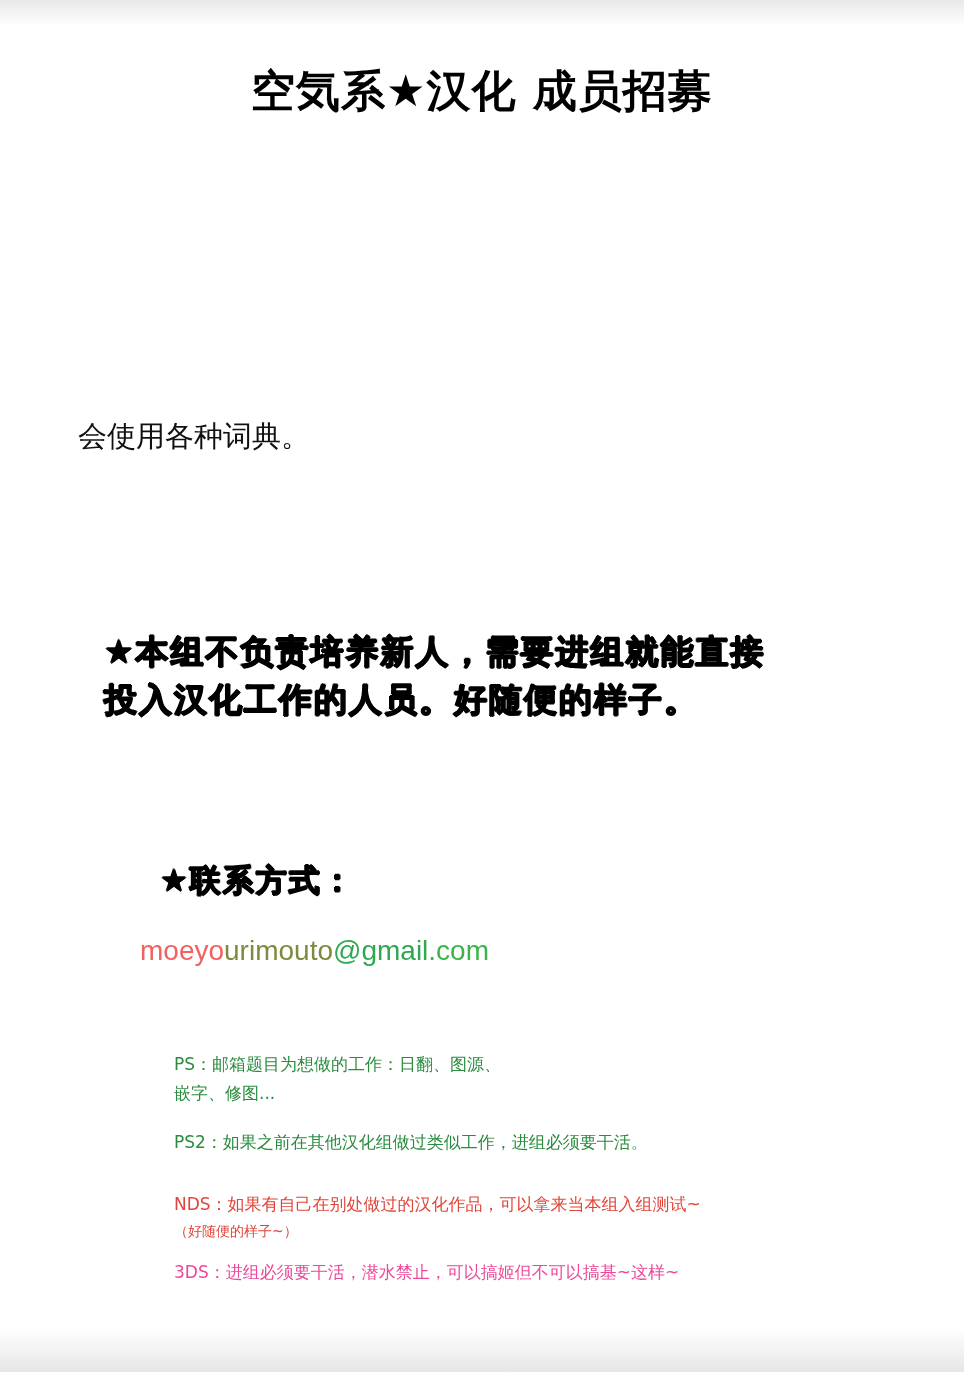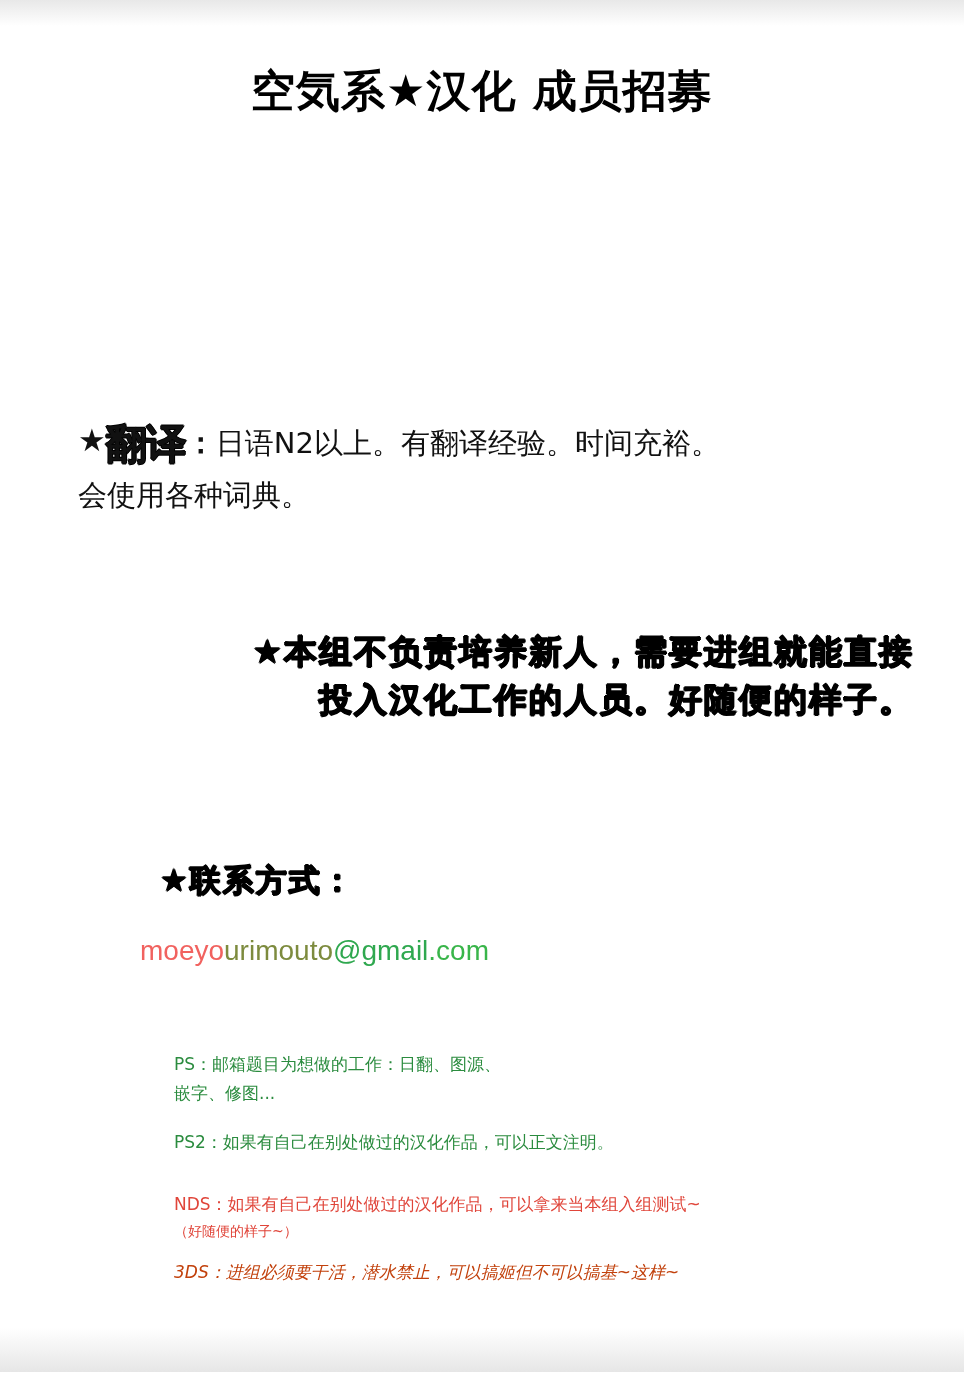--- a/index.html
+++ b/index.html
@@ -70,21 +70,20 @@
   }
 
   .sec-body {
     font-size: 29px;
   }
 
   #sec-notice {
     left: 104px;
     top: 628px;
     width: 810px;
-    text-align: right;
   }
 
   .notice-line {
     font-size: 33px;
     font-weight: bold;
     line-height: 1.45;
     letter-spacing: 2px;
     font-family: "DejaVu Sans", "Liberation Sans", sans-serif;
     text-shadow: 1px 0 0 #000, -1px 0 0 #000, 0 1px 0 #000, 0 -1px 0 #000;
   }
@@ -119,21 +118,21 @@
     width: 740px;
     font-size: 17px;
     line-height: 1.7;
     font-family: "DejaVu Sans", "Liberation Sans", sans-serif;
   }
   #ps1 { top: 1050px; color: #2b8c3f; }
   #ps1 .cont { display: block; }
   #ps2 { top: 1128px; color: #2b8c3f; }
   #nds { top: 1190px; color: #e0453a; }
   #nds .sub { display: block; font-size: 14px; margin-top: 1px; }
-  #ds3 { top: 1258px; color: #c2410c; font-style: italic; }
+  #ds3 { top: 1258px; color: #ec4899; }
 
   .fade-top {
     position: absolute;
     left: 0; top: 0; width: 964px; height: 26px;
     background: linear-gradient(to bottom, #e8e8e8 0%, #ffffff 100%);
   }
   .fade-bottom {
     position: absolute;
     left: 0; bottom: 0; width: 964px; height: 44px;
     background: linear-gradient(to top, #e6e6e6 0%, #ffffff 100%);
@@ -143,44 +142,41 @@
 <body>
 
 <div class="page">
 
   <div class="fade-top"></div>
 
   <div class="title">空気系★汉化 成员招募</div>
 
 
   <div class="section" id="sec-translate" style="top: 415px;">
-    <div class="sec-line">
-      <span class="star">★</span><span class="sec-head">翻译</span><span class="sec-colon">：</span><span class="sec-body">日语N2以上。有翻译经验。时间充裕。</span>
-    </div>
     <div class="sec-line">会使用各种词典。</div>
   </div>
 
   <div class="section" id="sec-notice">
     <div class="notice-line">★本组不负责培养新人，需要进组就能直接</div>
     <div class="notice-line">投入汉化工作的人员。好随便的样子。</div>
   </div>
 
   <div id="contact-label">★联系方式：</div>
 
   <div id="email">
     <span class="c1">moeyo</span><span class="c2">urimouto</span><span class="c3">@gmail</span><span class="c4">.com</span>
   </div>
 
   <div class="ps-block" id="ps1">
     <span>PS：邮箱题目为想做的工作：日翻、图源、</span>
     <span class="cont">嵌字、修图...</span>
   </div>
 
   <div class="ps-block" id="ps2">
-    <span>PS2：如果有自己在别处做过的汉化作品，可以正文注明。</span>
+    <span>PS2：如果之前在其他汉化组做过类似工作，进组必须要干活。</span>
   </div>
 
   <div class="ps-block" id="nds">
     <span>NDS：如果有自己在别处做过的汉化作品，可以拿来当本组入组测试~</span>
     <span class="sub">（好随便的样子~）</span>
   </div>
 
   <div class="ps-block" id="ds3">
     <span>3DS：进组必须要干活，潜水禁止，可以搞姬但不可以搞基~这样~</span>
   </div>

